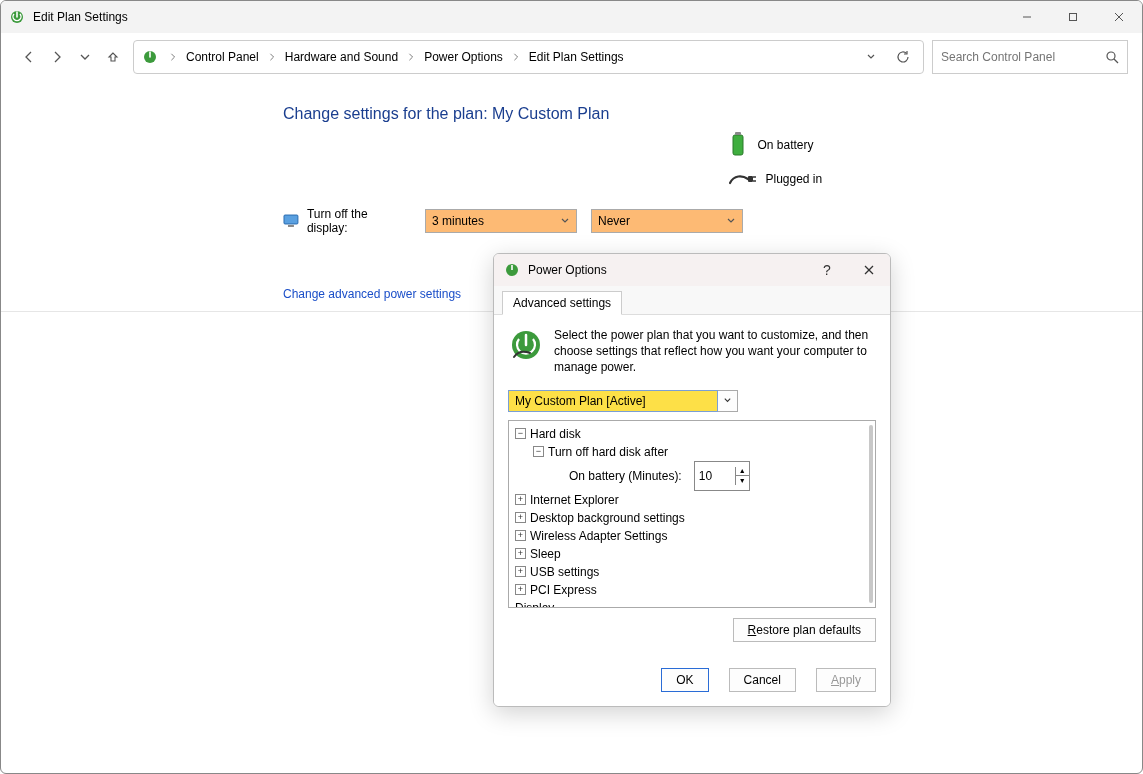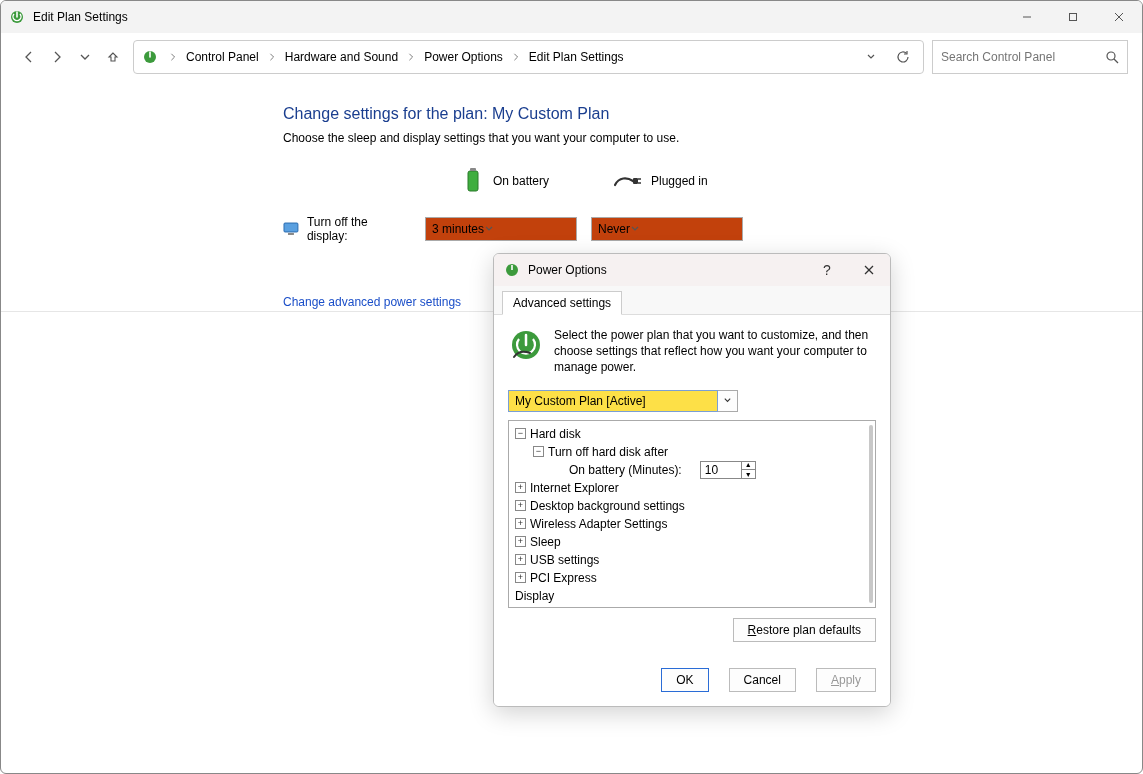--- a/index.html
+++ b/index.html
@@ -103,22 +103,24 @@
   margin-bottom: 8px;
 }
 .sub {
   font-size: 12px;
   color: #000;
   margin-bottom: 22px;
 }
 .iconrow {
   display: flex;
   align-items: center;
+  gap: 12px;
   margin-left: 180px;
   margin-bottom: 20px;
+  flex-direction: column;
 }
 .iconcell {
   display: flex;
   align-items: center;
   gap: 10px;
   width: 150px;
 }
 .battery-icon { width:20px; height:28px; }
 .plug-icon { width:28px; height:16px; }
 .settingrow {
@@ -134,22 +136,23 @@
   width: 128px;
 }
 .settinglabel svg { width:16px; height:16px; }
 .dropdown {
   width: 152px;
   height: 24px;
   border: 1px solid #aaa;
   display: flex;
   align-items: center;
   padding: 0 6px;
+  justify-content: space-between;
   font-size: 12px;
-  background: #c2410c;
+  background: #fdba74;
 }
 .dropdown svg { width:10px; height:10px; color:#555; }
 .link {
   color: #1a4ec8;
   font-size: 12px;
   margin-top: 36px;
   display: inline-block;
 }
 
 
@@ -262,22 +265,22 @@
   color:#333;
   background:#fff;
 }
 .indent1 { padding-left: 18px; }
 .indent3 { padding-left: 54px; }
 .bluelink { color:#1a4ec8; }
 .spinner {
   display:inline-flex;
   align-items:center;
   border:1px solid #888;
-  height:18px;
-  margin-left:14px;
+  height:30px;
+  margin-left:8px;
 }
 .spinner input {
   width:40px;
   border:none;
   outline:none;
   font-size:12px;
   padding: 0 4px;
 }
 .spinner .spin {
   width:14px;
@@ -420,21 +423,20 @@
     <input placeholder="Search Control Panel" style="">
     <svg viewBox="0 0 14 14">
         <circle cx="6" cy="6" r="4" fill="none" stroke="currentColor" stroke-width="1.2"></circle>
         <line x1="9" y1="9" x2="13" y2="13" stroke="currentColor" stroke-width="1.2"></line>
       </svg>
   </div>
 </div>
 
 <div class="content">
   <div class="heading">Change settings for the plan: My Custom Plan</div>
-  <div class="sub">Choose the sleep and display settings that you want your computer to use.</div>
 
   <div class="iconrow">
     <div class="iconcell">
       <span class="battery-icon">
         <svg viewBox="0 0 20 28">
             <rect x="5" y="4" width="10" height="20" rx="2" fill="#3fae3f" stroke="#2a7a2a"></rect>
             <rect x="7" y="1" width="6" height="3" rx="1" fill="#888"></rect>
           </svg>
       </span>
       <span>On battery</span>

